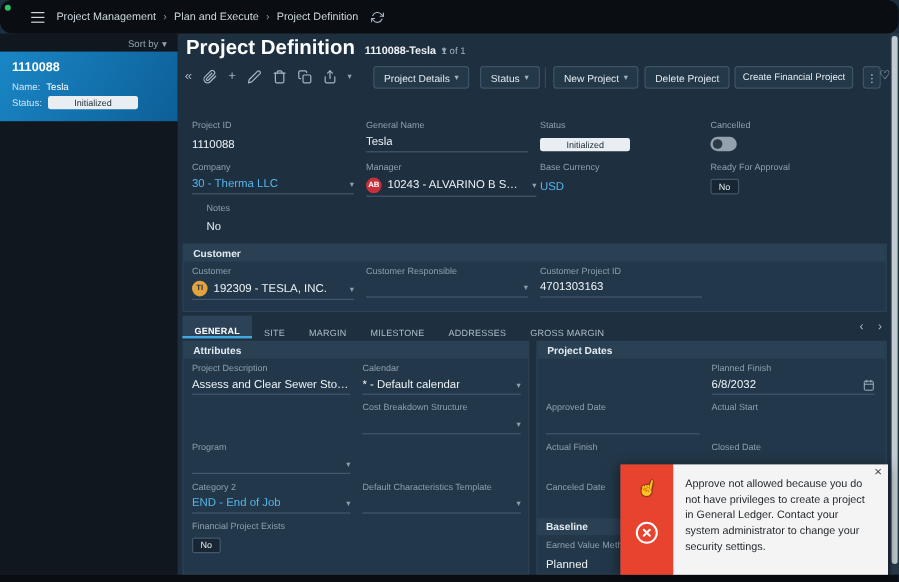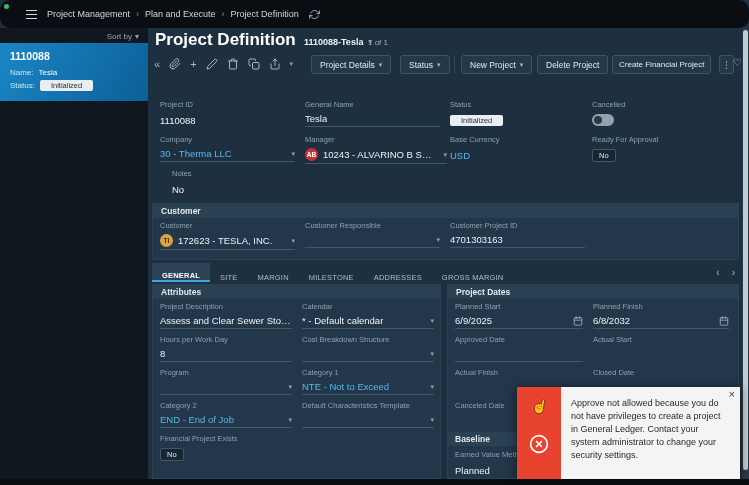--- a/index.html
+++ b/index.html
@@ -19,21 +19,21 @@
   .tb-refresh { display:flex; align-items:center; cursor:pointer; }
 
   
   .sidebar { position:absolute; left:0; top:28px; width:148px; height:451px; background:#10171f; }
   .sortby { position:absolute; top:4px; right:9px; font-size:8px; color:#93a3af; display:flex; gap:3px; align-items:center; cursor:pointer; }
   .side-card { position:absolute; top:15px; left:0; width:148px; height:58px;
                background:linear-gradient(120deg,#1a86c6 0%, #0d5f97 100%); padding:7px 10px; cursor:pointer; }
   .sc-id { font-size:10.5px; font-weight:bold; color:#fff; margin-bottom:6px; }
   .sc-row { font-size:8px; color:#cfe6f5; margin-top:3px; display:flex; gap:5px; align-items:center; }
   .sc-name { color:#ffffff; }
-  .badge-light { background:#e9eef2; color:#22303c; font-size:7.5px; padding:1px 11px; border-radius:2px; display:inline-block; }
+  .badge-light { background:#e9eef2; color:#22303c; font-size:7.5px; padding:1px 22px; border-radius:2px; display:inline-block; }
   .badge-dark { background:#182634; border:1px solid #41586c; color:#dfe7ec; font-size:7.5px; padding:1px 6px; border-radius:2px; display:inline-block; }
 
   
   .page-title { position:absolute; left:155px; top:30px; font-size:17px; font-weight:bold; color:#fdfefe; }
   .rec-selector { position:absolute; left:304px; top:37px; font-size:9px; font-weight:bold; color:#eef3f6;
                   display:flex; gap:5px; align-items:center; cursor:pointer; }
   .rec-count { position:absolute; left:368px; top:38px; font-size:8px; color:#9fb0bc; }
 
   
   .icon-row { position:absolute; left:154px; top:56px; display:flex; gap:9px; align-items:center; height:16px; }
@@ -267,21 +267,21 @@
 
   <div class="panel customer-panel">
     <div class="panel-head">
       <span>Customer</span>
     </div>
   </div>
   <div class="field inp" style="left:160px; top:221px">
     <span class="lbl">Customer</span>
     <div class="val">
       <span class="avatar yellow">TI</span>
-      <span class="vtext">172623 - TESLA, INC.</span>
+      <span class="vtext">192309 - TESLA, INC.</span>
       <span class="chev">▾</span>
     </div>
   </div>
   <div class="field inp" style="left:305px; top:221px">
     <span class="lbl">Customer Responsible</span>
     <div class="val">
       <span class="vtext"></span>
       <span class="chev">▾</span>
     </div>
   </div>
@@ -328,44 +328,31 @@
       <span class="vtext">Assess and Clear Sewer Stoppage -...</span>
     </div>
   </div>
   <div class="field inp" style="left:302px; top:302px; width:132px">
     <span class="lbl">Calendar</span>
     <div class="val">
       <span class="vtext">* - Default calendar</span>
       <span class="chev">▾</span>
     </div>
   </div>
-  <div class="field inp" style="left:160px; top:335px; width:132px">
-    <span class="lbl">Hours per Work Day</span>
-    <div class="val">
-      <span class="vtext">8</span>
-    </div>
-  </div>
   <div class="field inp" style="left:302px; top:335px; width:132px">
     <span class="lbl">Cost Breakdown Structure</span>
     <div class="val">
       <span class="vtext"></span>
       <span class="chev">▾</span>
     </div>
   </div>
   <div class="field inp" style="left:160px; top:368px; width:132px">
     <span class="lbl">Program</span>
     <div class="val">
       <span class="vtext"></span>
-      <span class="chev">▾</span>
-    </div>
-  </div>
-  <div class="field inp" style="left:302px; top:368px; width:132px">
-    <span class="lbl">Category 1</span>
-    <div class="val">
-      <span class="vtext link">NTE - Not to Exceed</span>
       <span class="chev">▾</span>
     </div>
   </div>
   <div class="field inp" style="left:160px; top:401px; width:132px">
     <span class="lbl">Category 2</span>
     <div class="val">
       <span class="vtext link">END - End of Job</span>
       <span class="chev">▾</span>
     </div>
   </div>
@@ -379,34 +366,20 @@
   <div class="field" style="left:160px; top:434px; width:132px">
     <span class="lbl">Financial Project Exists</span>
     <div class="val">
       <span class="badge-dark">No</span>
     </div>
   </div>
 
   <div class="panel dates-panel">
     <div class="panel-head">
       <span>Project Dates</span>
-    </div>
-  </div>
-  <div class="field inp" style="left:455px; top:302px; width:128px">
-    <span class="lbl">Planned Start</span>
-    <div class="val">
-      <span class="vtext">6/9/2025</span>
-      <span class="cal-icon">
-        <svg width="10" height="10" viewBox="0 0 24 24" fill="none" stroke-width="2" stroke-linecap="round" stroke-linejoin="round">
-            <rect x="3" y="4" width="18" height="18" rx="2"></rect>
-            <line x1="16" y1="2" x2="16" y2="6"></line>
-            <line x1="8" y1="2" x2="8" y2="6"></line>
-            <line x1="3" y1="10" x2="21" y2="10"></line>
-          </svg>
-      </span>
     </div>
   </div>
   <div class="field inp" style="left:593px; top:302px; width:136px">
     <span class="lbl">Planned Finish</span>
     <div class="val">
       <span class="vtext">6/8/2032</span>
       <span class="cal-icon">
         <svg width="10" height="10" viewBox="0 0 24 24" fill="none" stroke-width="2" stroke-linecap="round" stroke-linejoin="round">
             <rect x="3" y="4" width="18" height="18" rx="2"></rect>
             <line x1="16" y1="2" x2="16" y2="6"></line>

